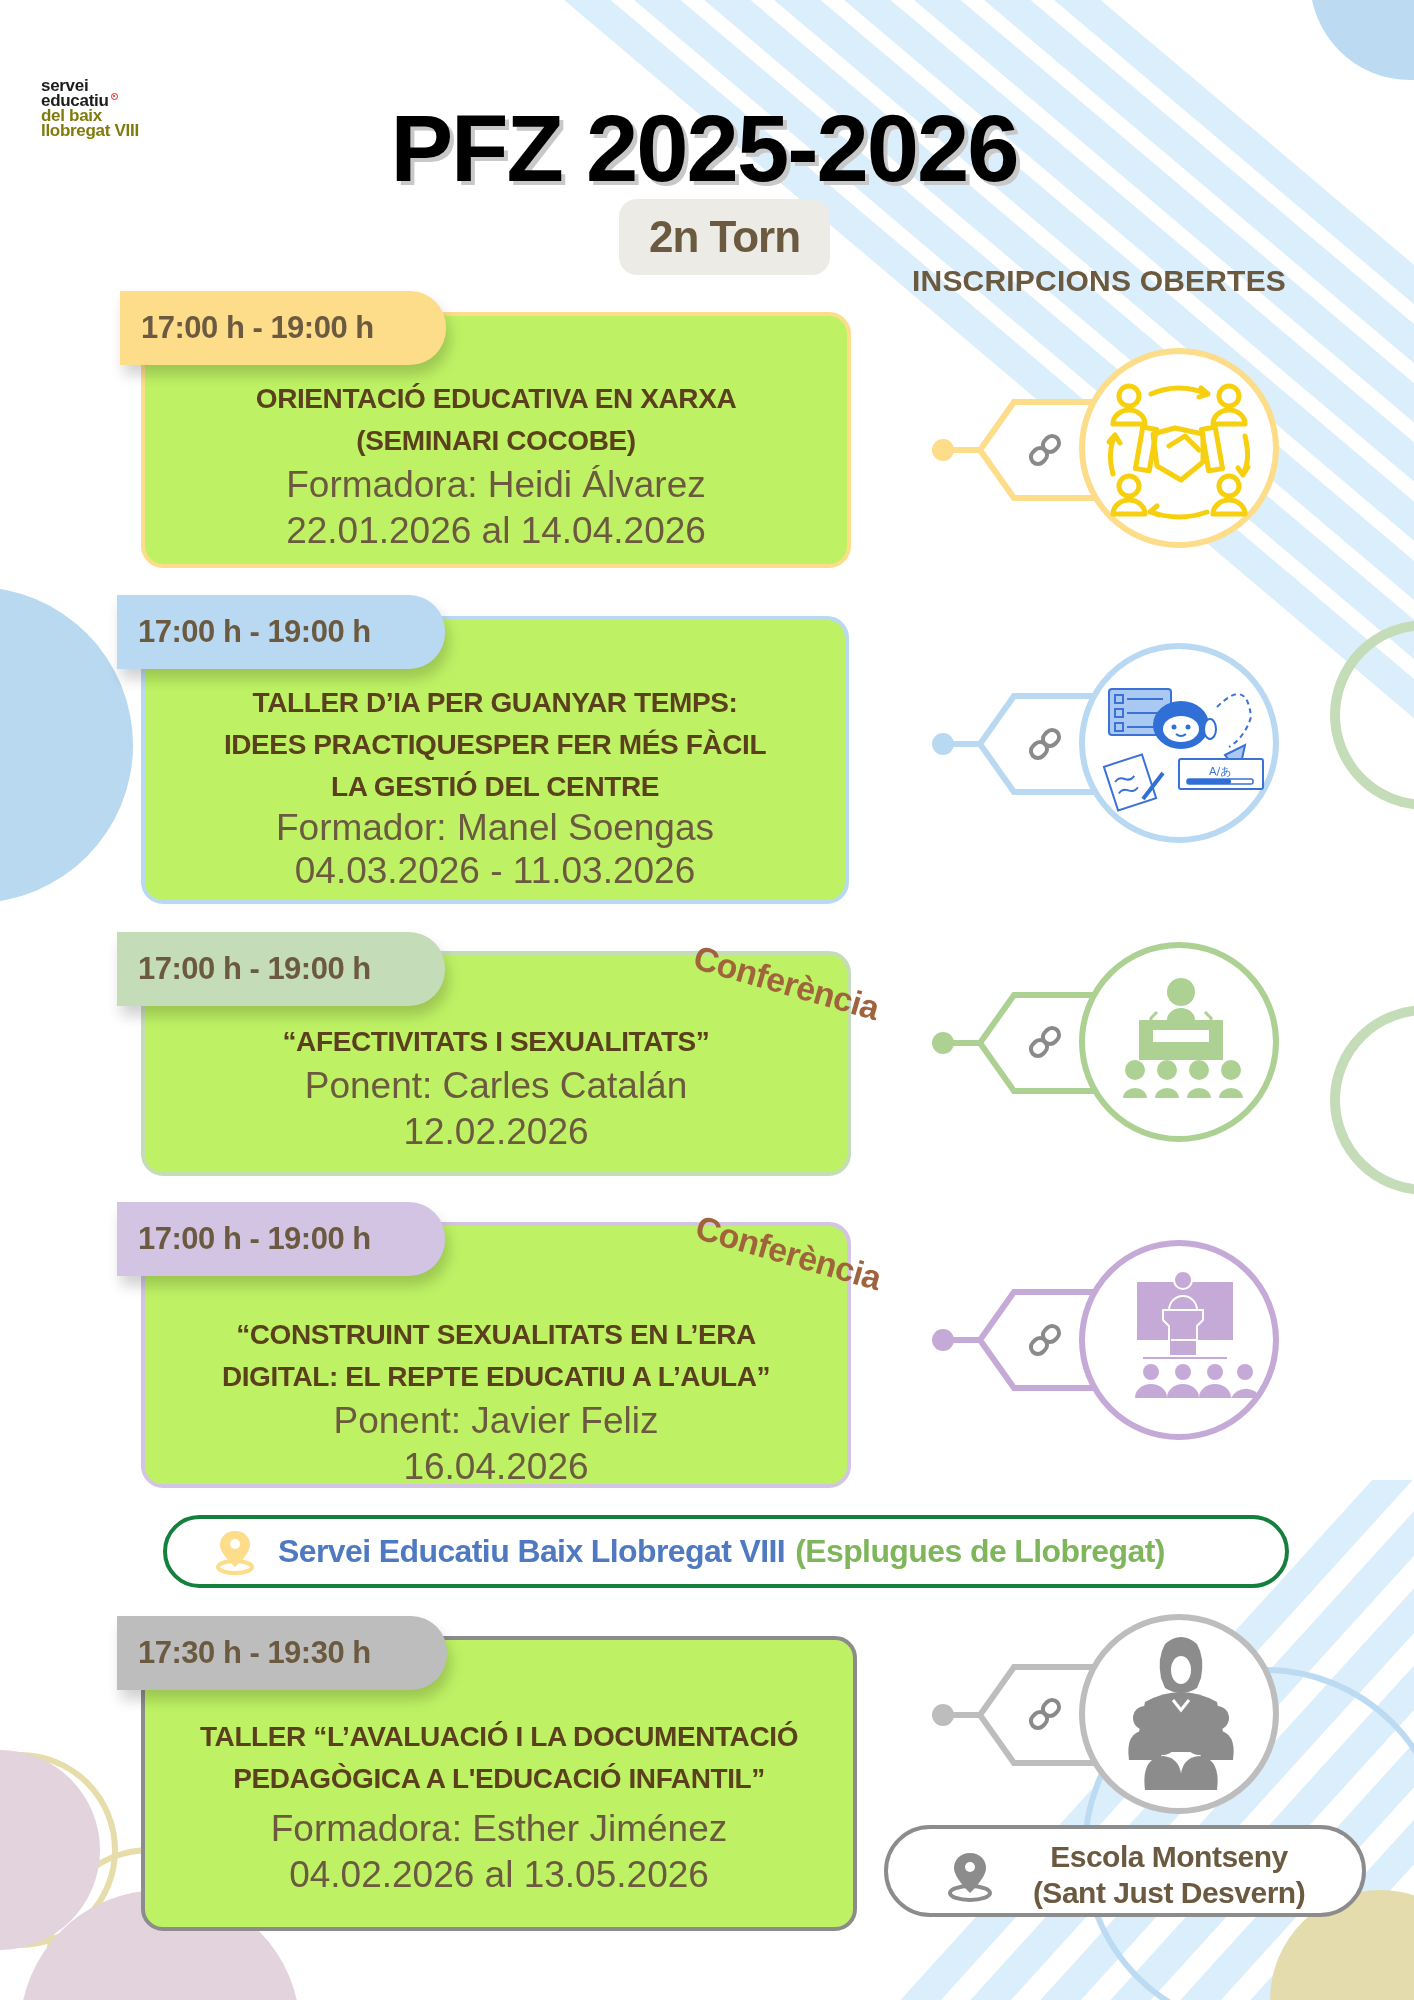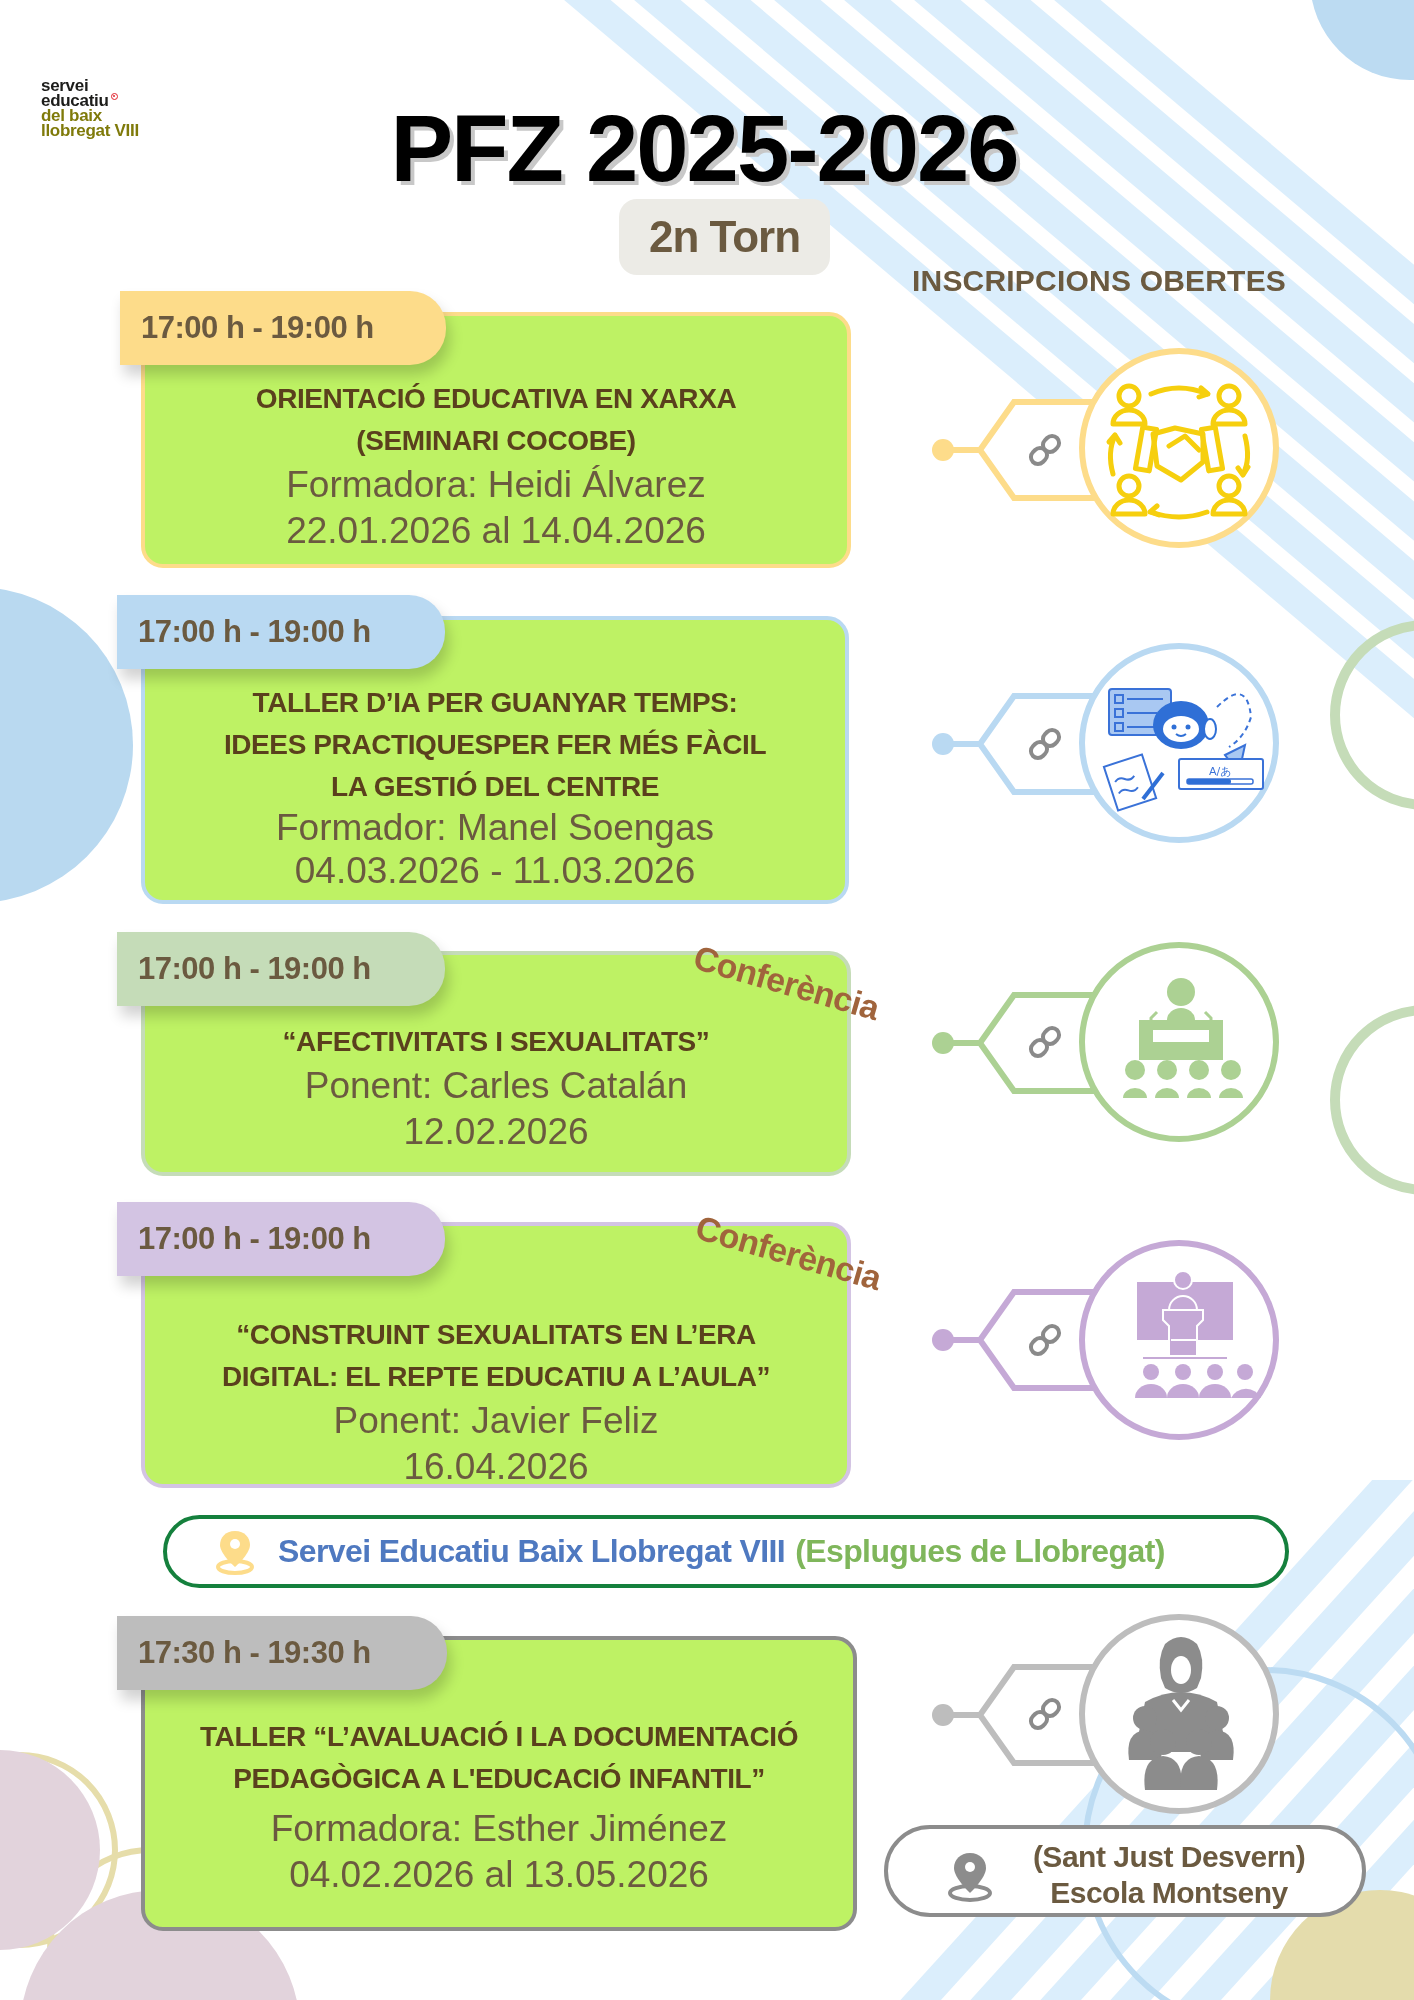--- a/index.html
+++ b/index.html
@@ -344,16 +344,16 @@
   </svg>
 </div>
 
 <div class="school-pill">
   <svg class="pin" viewBox="0 0 52 54">
     <ellipse cx="26" cy="44" rx="20" ry="7" fill="none" stroke="#8c8c8c" stroke-width="4"></ellipse>
     <path d="M26 4 C16 4 10 11 10 19 C10 29 26 44 26 44 C26 44 42 29 42 19 C42 11 36 4 26 4 Z" fill="#8c8c8c"></path>
     <circle cx="26" cy="18" r="5" fill="#ffffff"></circle>
   </svg>
   <div class="school-text">
+    <div>Escola Montseny</div>
     <div>(Sant Just Desvern)</div>
-    <div>Escola Montseny</div>
   </div>
 </div>
 
 </body></html>

